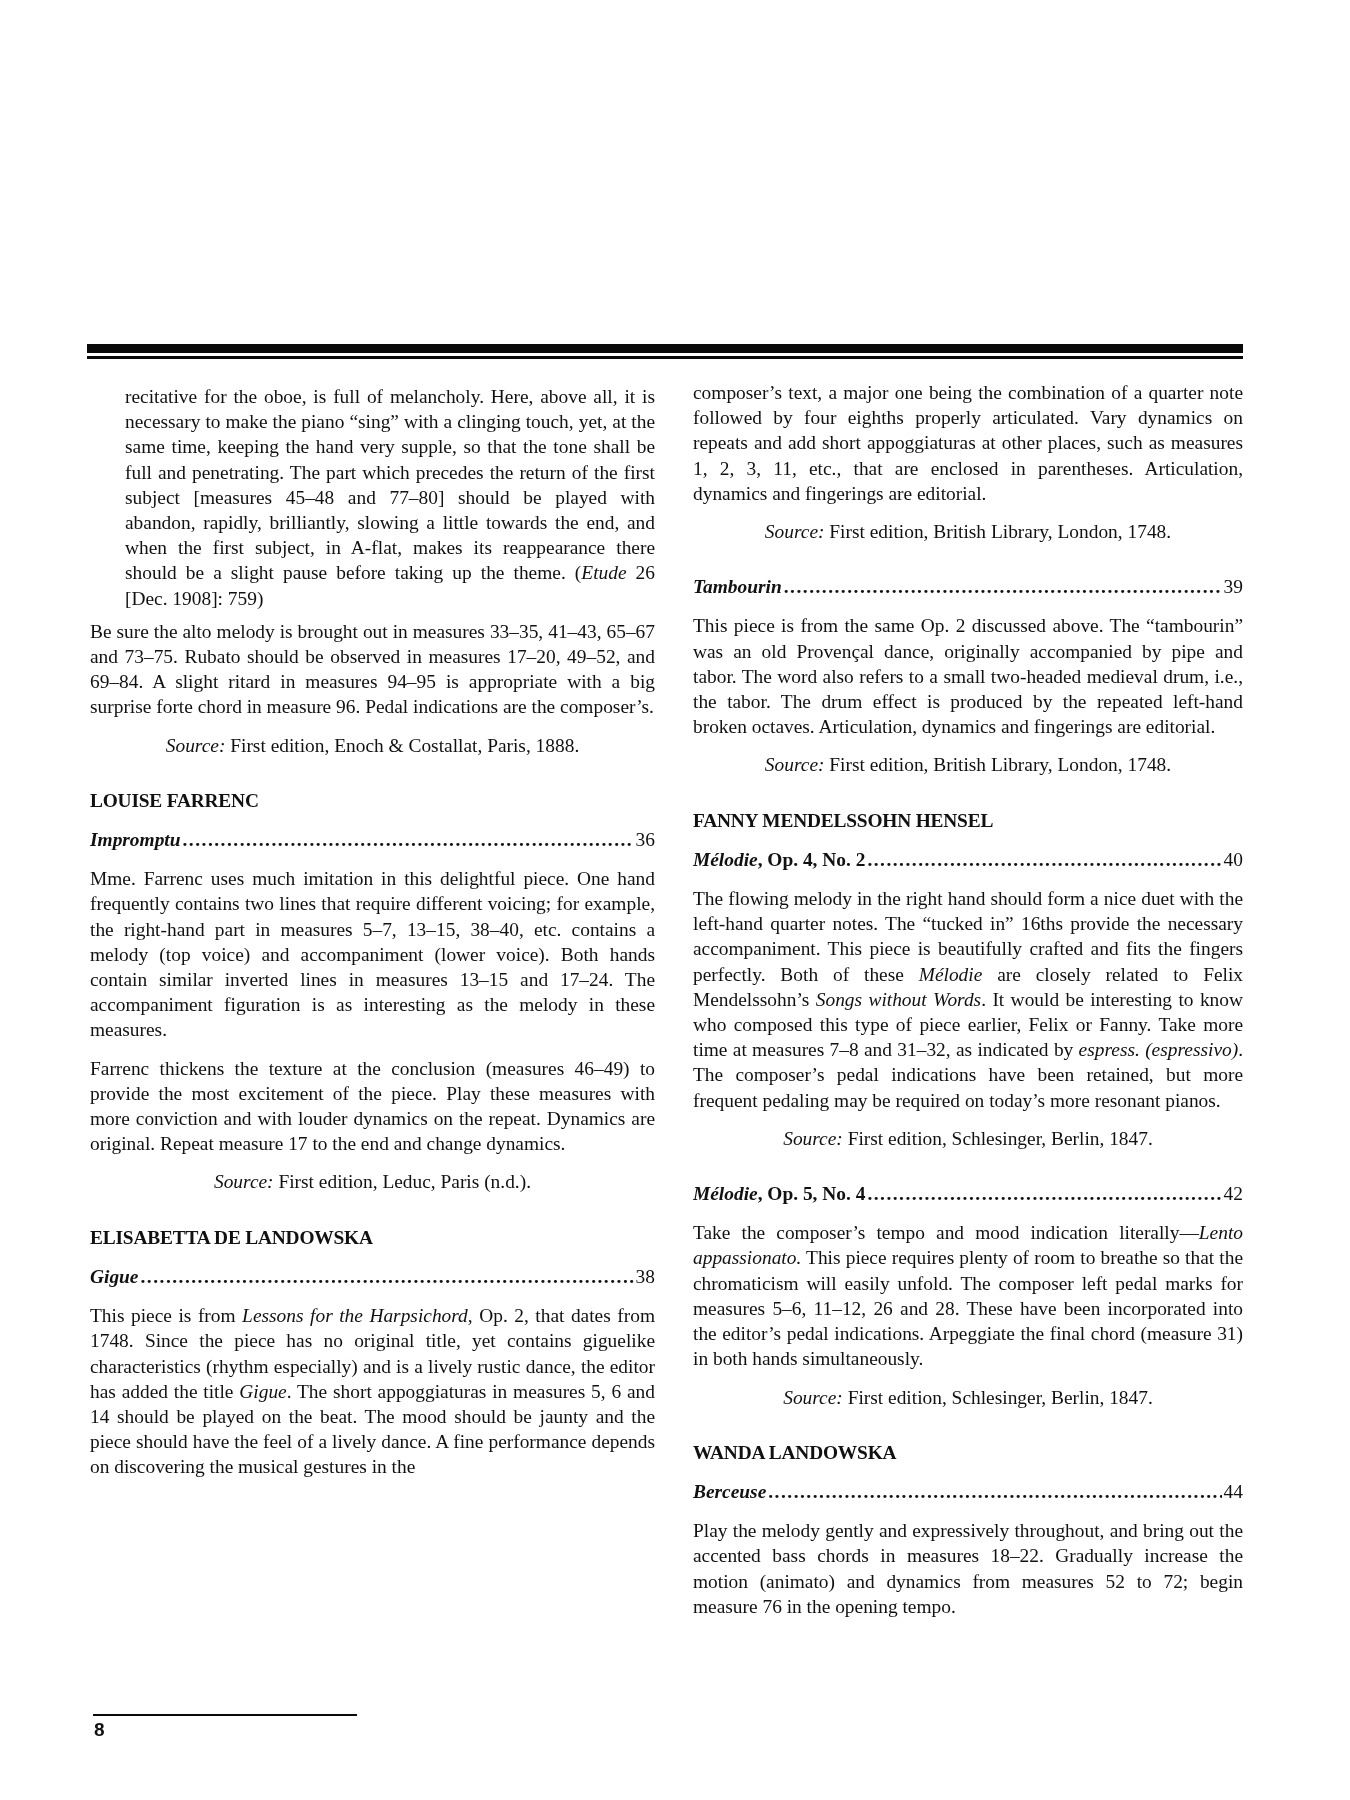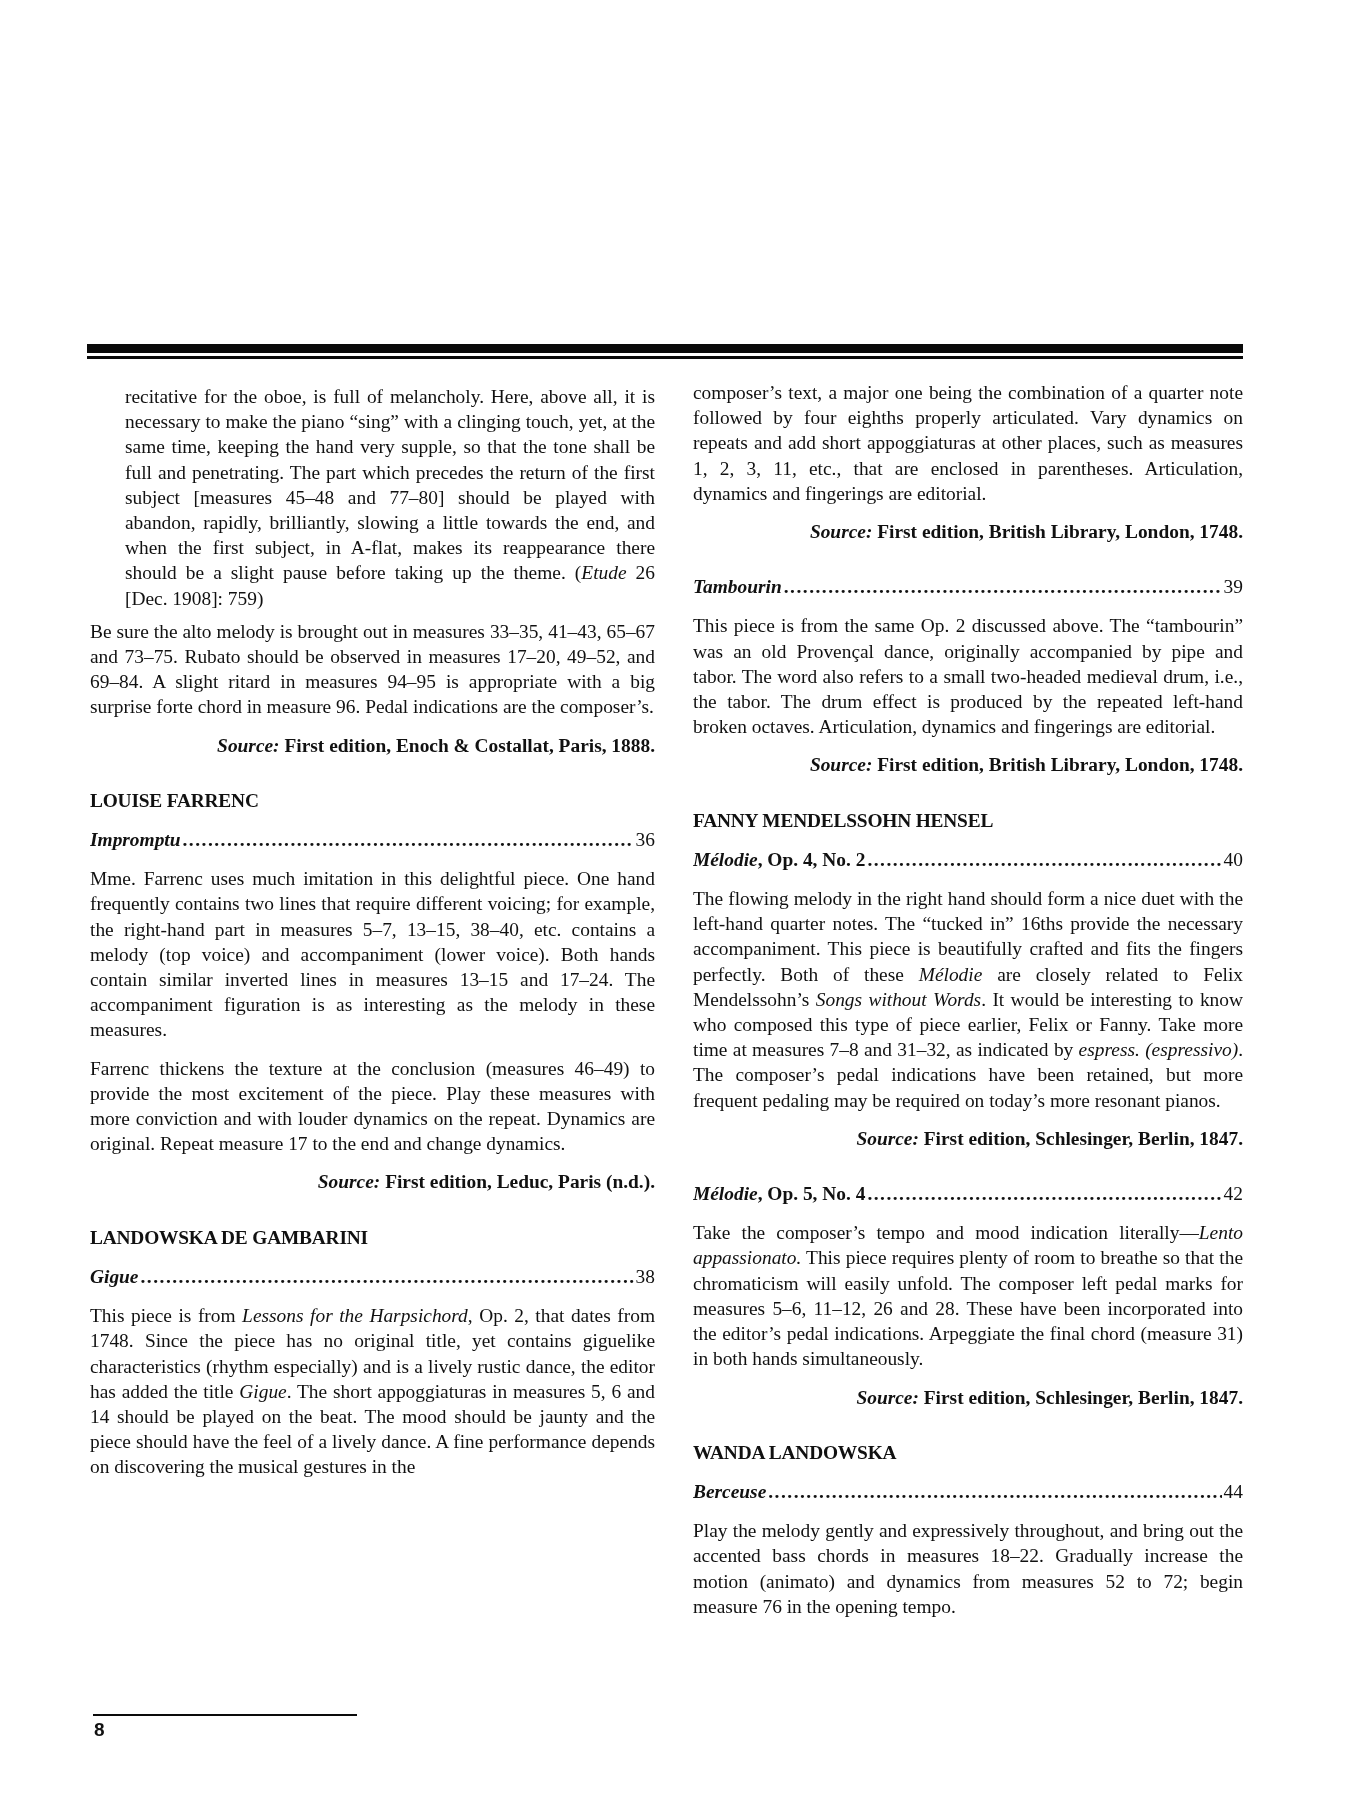--- a/index.html
+++ b/index.html
@@ -5,21 +5,21 @@
   html, body { margin: 0; padding: 0; background: #ffffff; }
   body { width: 1350px; height: 1800px; position: relative; overflow: hidden;
          font-family: "Liberation Serif", "DejaVu Serif", serif; color: #111; }
   .rule-thick { position: absolute; left: 87px; width: 1156px; top: 344px; height: 9px; background: #0a0a0a; }
   .rule-thin { position: absolute; left: 87px; width: 1156px; top: 356px; height: 3px; background: #0a0a0a; }
   .col { position: absolute; top: 384px; font-size: 19.4px; line-height: 25.2px; }
   .col-left { left: 90px; width: 565px; }
   .col-right { left: 693px; width: 550px; top: 380px; }
   p { margin: 0 0 13px 0; text-align: justify; hyphens: manual; }
   .quote { margin-left: 35px; margin-bottom: 8px; }
-  .source { margin-bottom: 30px; text-align: right; font-weight: bold; }
+  .source { margin-bottom: 30px; text-align: center; }
   .source .lbl { font-style: italic; }
   .composer { font-weight: bold; font-size: 19.4px; margin: 0 0 14px 0; letter-spacing: -0.2px; }
   .entry { display: flex; align-items: baseline; font-weight: bold; margin: 0 0 14px 0; white-space: nowrap; overflow: hidden; }
   .entry .title { font-style: italic; }
   .entry .rest { font-style: normal; }
   .entry .dots { flex: 1; overflow: hidden; margin: 0 2px; letter-spacing: 1.5px; font-weight: bold; }
   .entry .dots::before { content: "................................................................................................................................................................................"; }
   .entry .page { font-weight: normal; }
   i, .it { font-style: italic; }
   .footer-rule { position: absolute; left: 93px; width: 264px; top: 1714px; height: 2px; background: #0a0a0a; }
@@ -41,21 +41,21 @@
   <div class="composer">LOUISE FARRENC</div>
   <div class="entry">
     <span class="title">Impromptu</span>
     <span class="dots"></span>
     <span class="page">36</span>
   </div>
   <p>Mme. Farrenc uses much imitation in this delightful piece.  One hand frequently contains two lines that require different voicing; for example, the right-hand part in measures 5–7, 13–15, 38–40, etc. contains a melody (top voice) and accompaniment (lower voice).  Both hands contain similar inverted lines in measures 13–15 and 17–24.  The accompaniment figuration is as interesting as the melody in these measures.</p>
   <p>Farrenc thickens the texture at the conclusion (measures 46–49) to provide the most excitement of the piece.  Play these measures with more conviction and with louder dynamics on the repeat.  Dynamics are original.  Repeat measure 17 to the end and change dynamics.</p>
   <p class="source"><span class="lbl">Source:</span>  <span>First edition, Leduc, Paris (n.d.).</span></p>
 
-  <div class="composer">LANDOWSKA DE GAMBARINI</div>
+  <div class="composer">ELISABETTA DE LANDOWSKA</div>
   <div class="entry">
     <span class="title">Gigue</span>
     <span class="dots"></span>
     <span class="page">38</span>
   </div>
   <p><span>This piece is from </span><i>Lessons for the Harpsichord</i><span>, Op. 2, that dates from 1748.  Since the piece has no original title, yet contains giguelike characteristics (rhythm especially) and is a lively rustic dance, the editor has added the title </span><i>Gigue</i><span>.  The short appoggiaturas in measures 5, 6 and 14 should be played on the beat.  The mood should be jaunty and the piece should have the feel of a lively dance.  A fine performance depends on discovering the musical gestures in the</span></p>
 </div>
 
 <div class="col col-right">
   <p>composer’s text, a major one being the combination of a quarter note followed by four eighths properly articulated.  Vary dynamics on repeats and add short appoggiaturas at other places, such as measures 1, 2, 3, 11, etc., that are enclosed in parentheses.  Articulation, dynamics and fingerings are editorial.</p>

